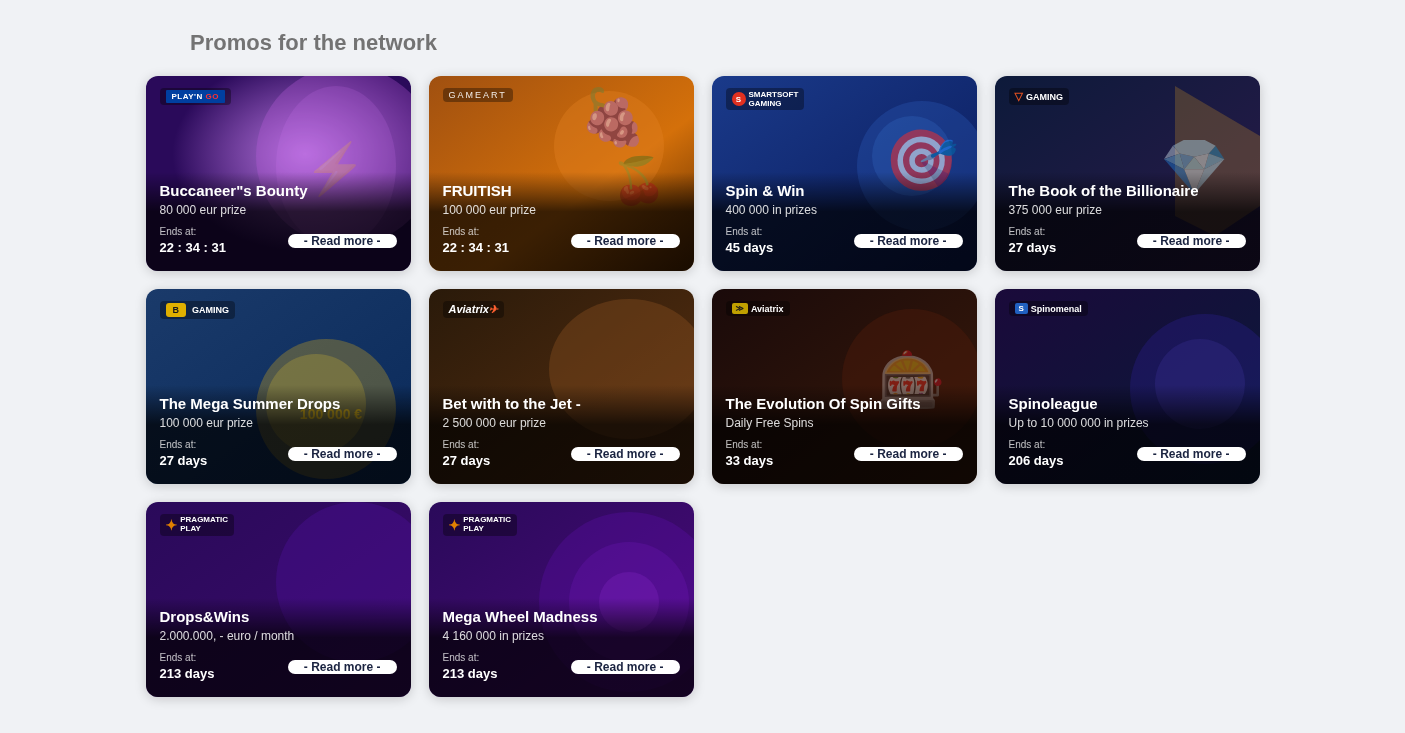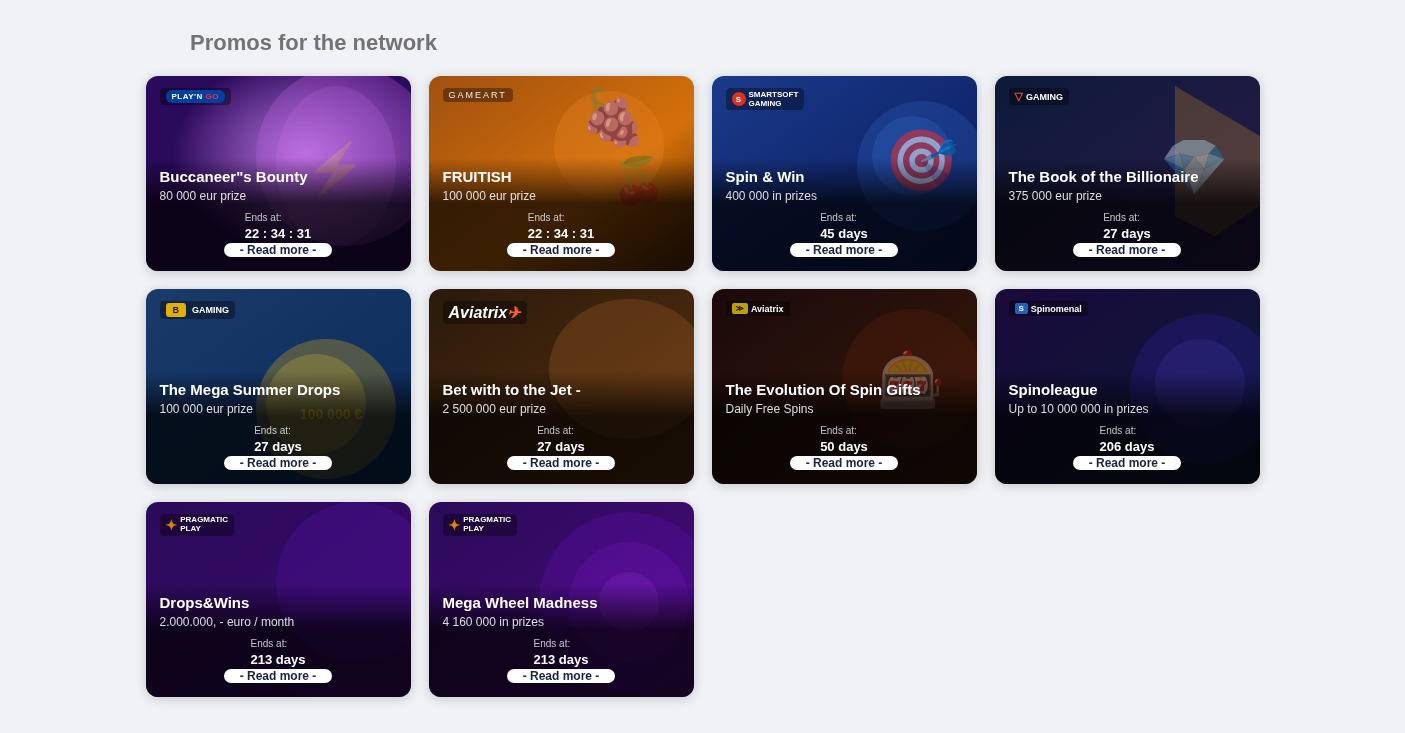--- a/index.html
+++ b/index.html
@@ -62,21 +62,20 @@
     }
     .card-prize {
       font-size: 12px;
       color: rgba(255,255,255,0.85);
       margin-bottom: 8px;
     }
     .card-footer {
       display: flex;
       justify-content: space-between;
       align-items: center;
-      flex-direction: column;
     }
     .card-ends {
       color: rgba(255,255,255,0.75);
       font-size: 10px;
       line-height: 1.4;
     }
     .card-ends span {
       display: block;
       font-size: 13px;
       font-weight: 600;
@@ -118,21 +117,21 @@
               <stop offset="100%" stop-color="#2a0a5a" stop-opacity="1"></stop>
             </radialGradient>
           </defs>
           <rect width="265" height="195" fill="url(#rg1)"></rect>
           <ellipse cx="200" cy="80" rx="90" ry="90" fill="#c060e0" fill-opacity="0.3"></ellipse>
           <ellipse cx="190" cy="90" rx="60" ry="80" fill="#e080ff" fill-opacity="0.15"></ellipse>
           <text x="190" y="110" font-size="50" fill="rgba(255,200,100,0.2)" text-anchor="middle">⚡</text>
         </svg>
     </div>
     <div class="card-logo">
-      <span style="background:#003fa0;color:#fff;padding:2px 6px;border-radius:6px;font-size:8px;font-weight:900;letter-spacing:0.5px">PLAY'N <span style="color:#ff3030">GO</span></span>
+      <span style="background:#003fa0;color:#fff;padding:2px 6px;border-radius:1px;font-size:8px;font-weight:900;letter-spacing:0.5px">PLAY'N <span style="color:#ff3030">GO</span></span>
     </div>
     <div class="card-content">
       <div class="card-title">Buccaneer"s Bounty</div>
       <div class="card-prize">80 000 eur prize</div>
       <div class="card-footer">
         <div class="card-ends">
           Ends at:<span>22 : 34 : 31</span>
         </div>
         <button class="read-more-btn">- Read more -</button>
       </div>
@@ -268,21 +267,21 @@
             <linearGradient id="rg6" x1="0%" y1="0%" x2="100%" y2="100%">
               <stop offset="0%" stop-color="#2a1a0a"></stop>
               <stop offset="100%" stop-color="#5a3010"></stop>
             </linearGradient>
           </defs>
           <rect width="265" height="195" fill="url(#rg6)"></rect>
           <ellipse cx="200" cy="80" rx="80" ry="70" fill="#8a5020" fill-opacity="0.4"></ellipse>
         </svg>
     </div>
     <div class="card-logo">
-      <span style="color:#fff;font-size:16px;font-style:italic;font-weight:700">Aviatrix<span style="color:#ff6030">✈</span></span>
+      <span style="color:#fff;font-size:11px;font-style:italic;font-weight:700">Aviatrix<span style="color:#ff6030">✈</span></span>
     </div>
     <div class="card-content">
       <div class="card-title">Bet with to the Jet -</div>
       <div class="card-prize">2 500 000 eur prize</div>
       <div class="card-footer">
         <div class="card-ends">
           Ends at:<span>27 days</span>
         </div>
         <button class="read-more-btn">- Read more -</button>
       </div>
@@ -306,21 +305,21 @@
       <span style="display:flex;align-items:center;gap:3px">
           <span style="background:#c0a000;color:#1a1a1a;padding:1px 4px;border-radius:2px;font-size:8px;font-weight:900">≫</span>
           <span style="color:#fff;font-size:9px;font-weight:600">Aviatrix</span>
         </span>
     </div>
     <div class="card-content">
       <div class="card-title">The Evolution Of Spin Gifts</div>
       <div class="card-prize">Daily Free Spins</div>
       <div class="card-footer">
         <div class="card-ends">
-          Ends at:<span>50 days</span>
+          Ends at:<span>33 days</span>
         </div>
         <button class="read-more-btn">- Read more -</button>
       </div>
     </div>
   </div>
     <div class="card">
     <div class="card-decoration">
       <svg viewBox="0 0 265 195" xmlns="http://www.w3.org/2000/svg" style="position:absolute;inset:0;width:100%;height:100%">
           <defs>
             <linearGradient id="rg8" x1="0%" y1="0%" x2="100%" y2="100%">

